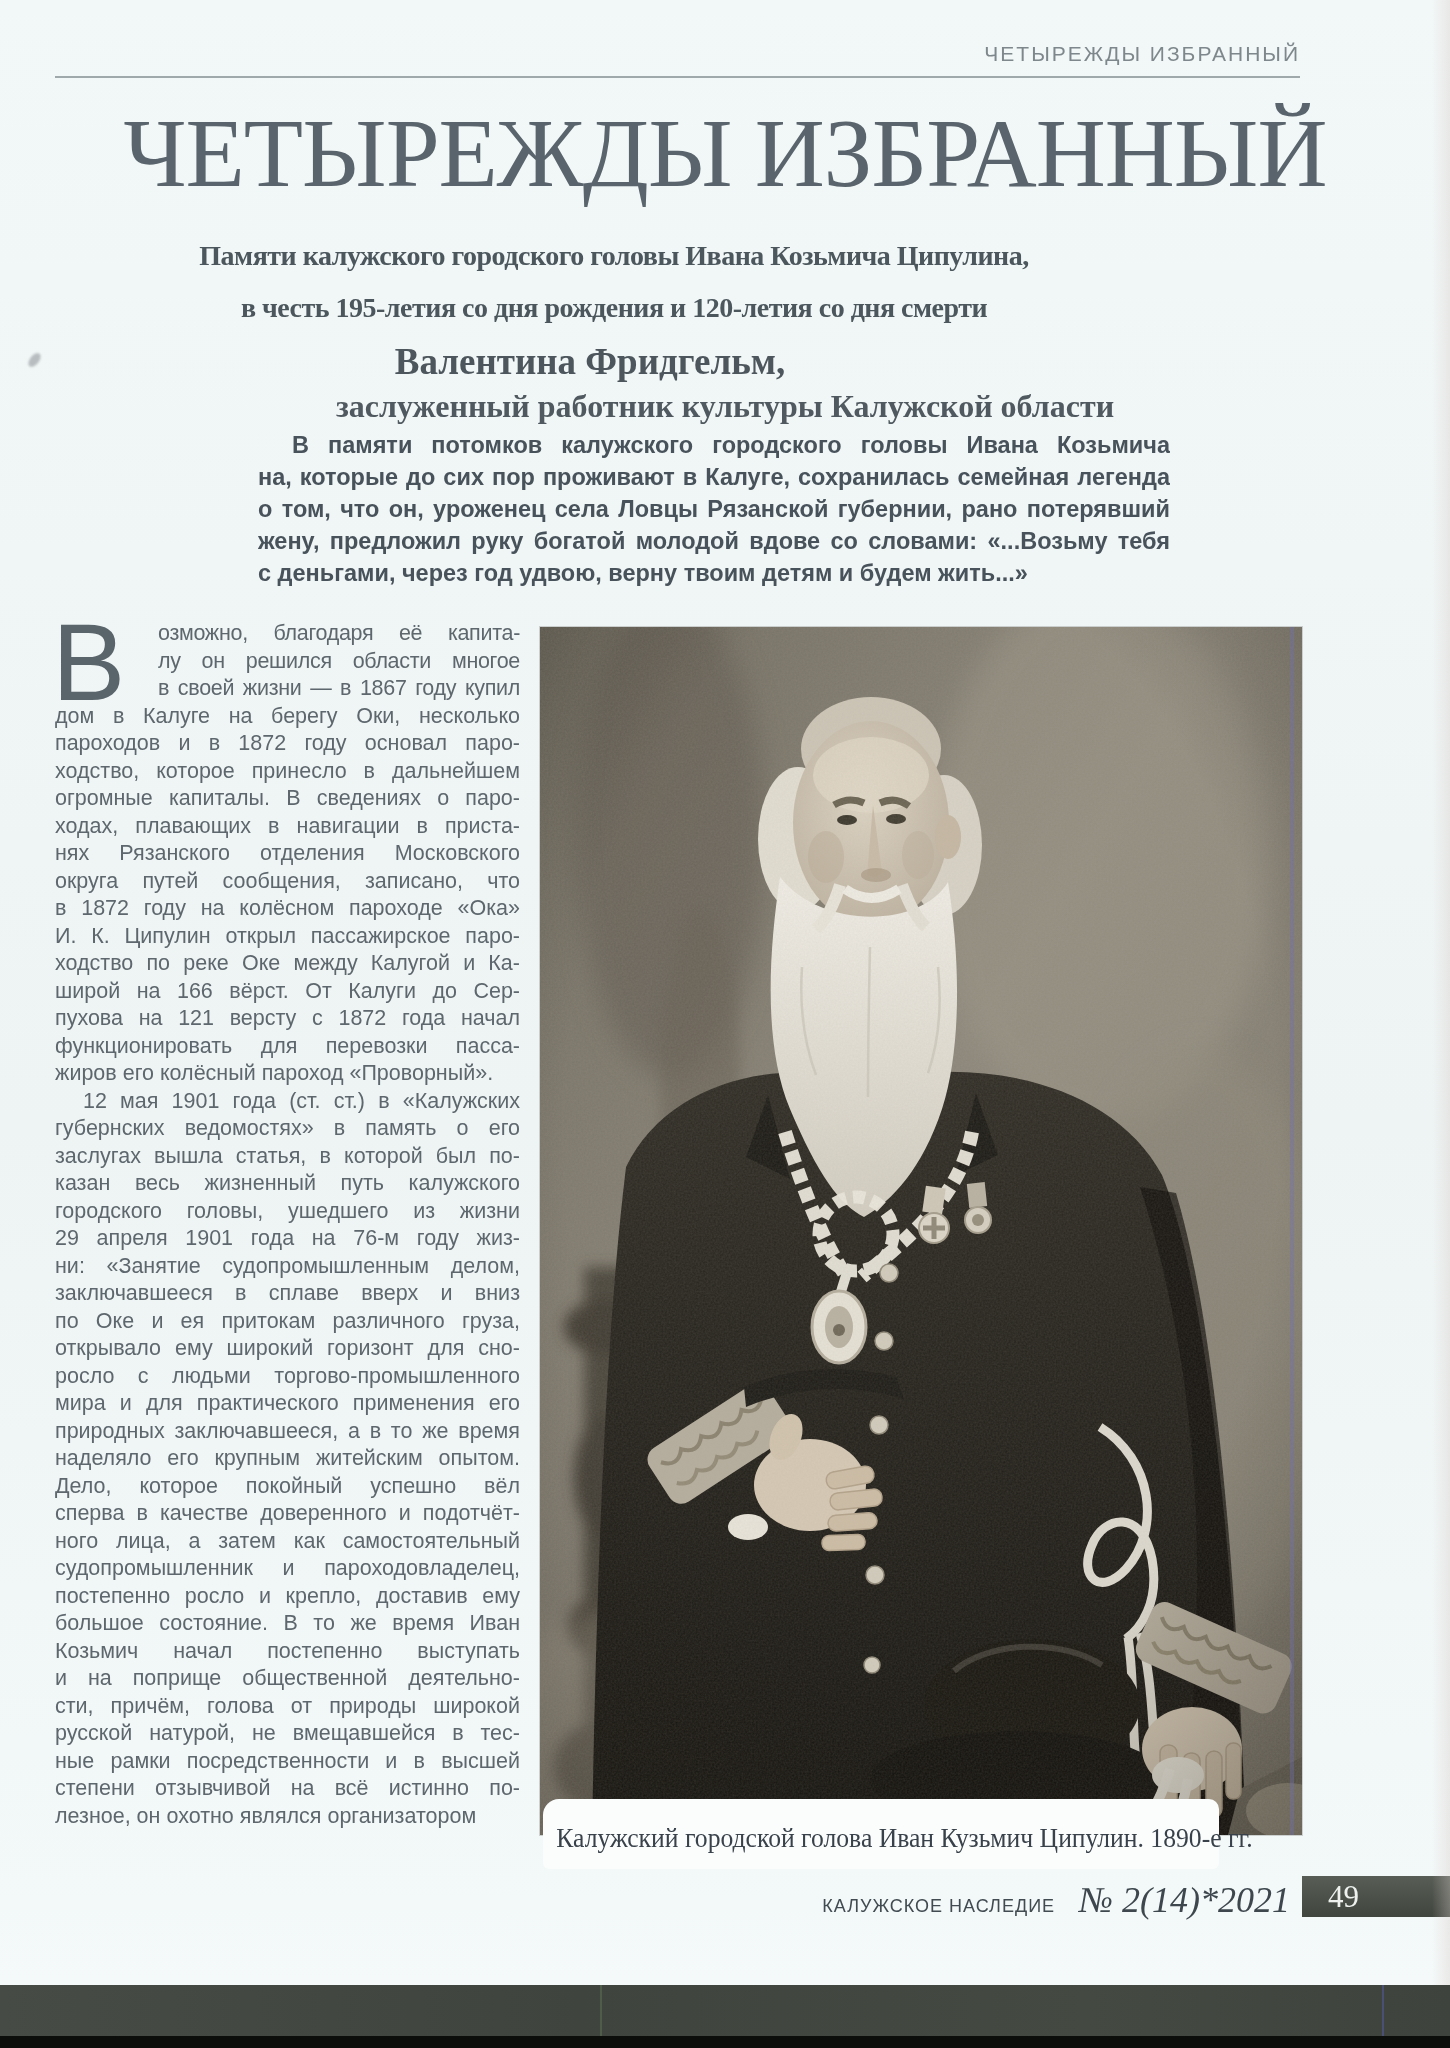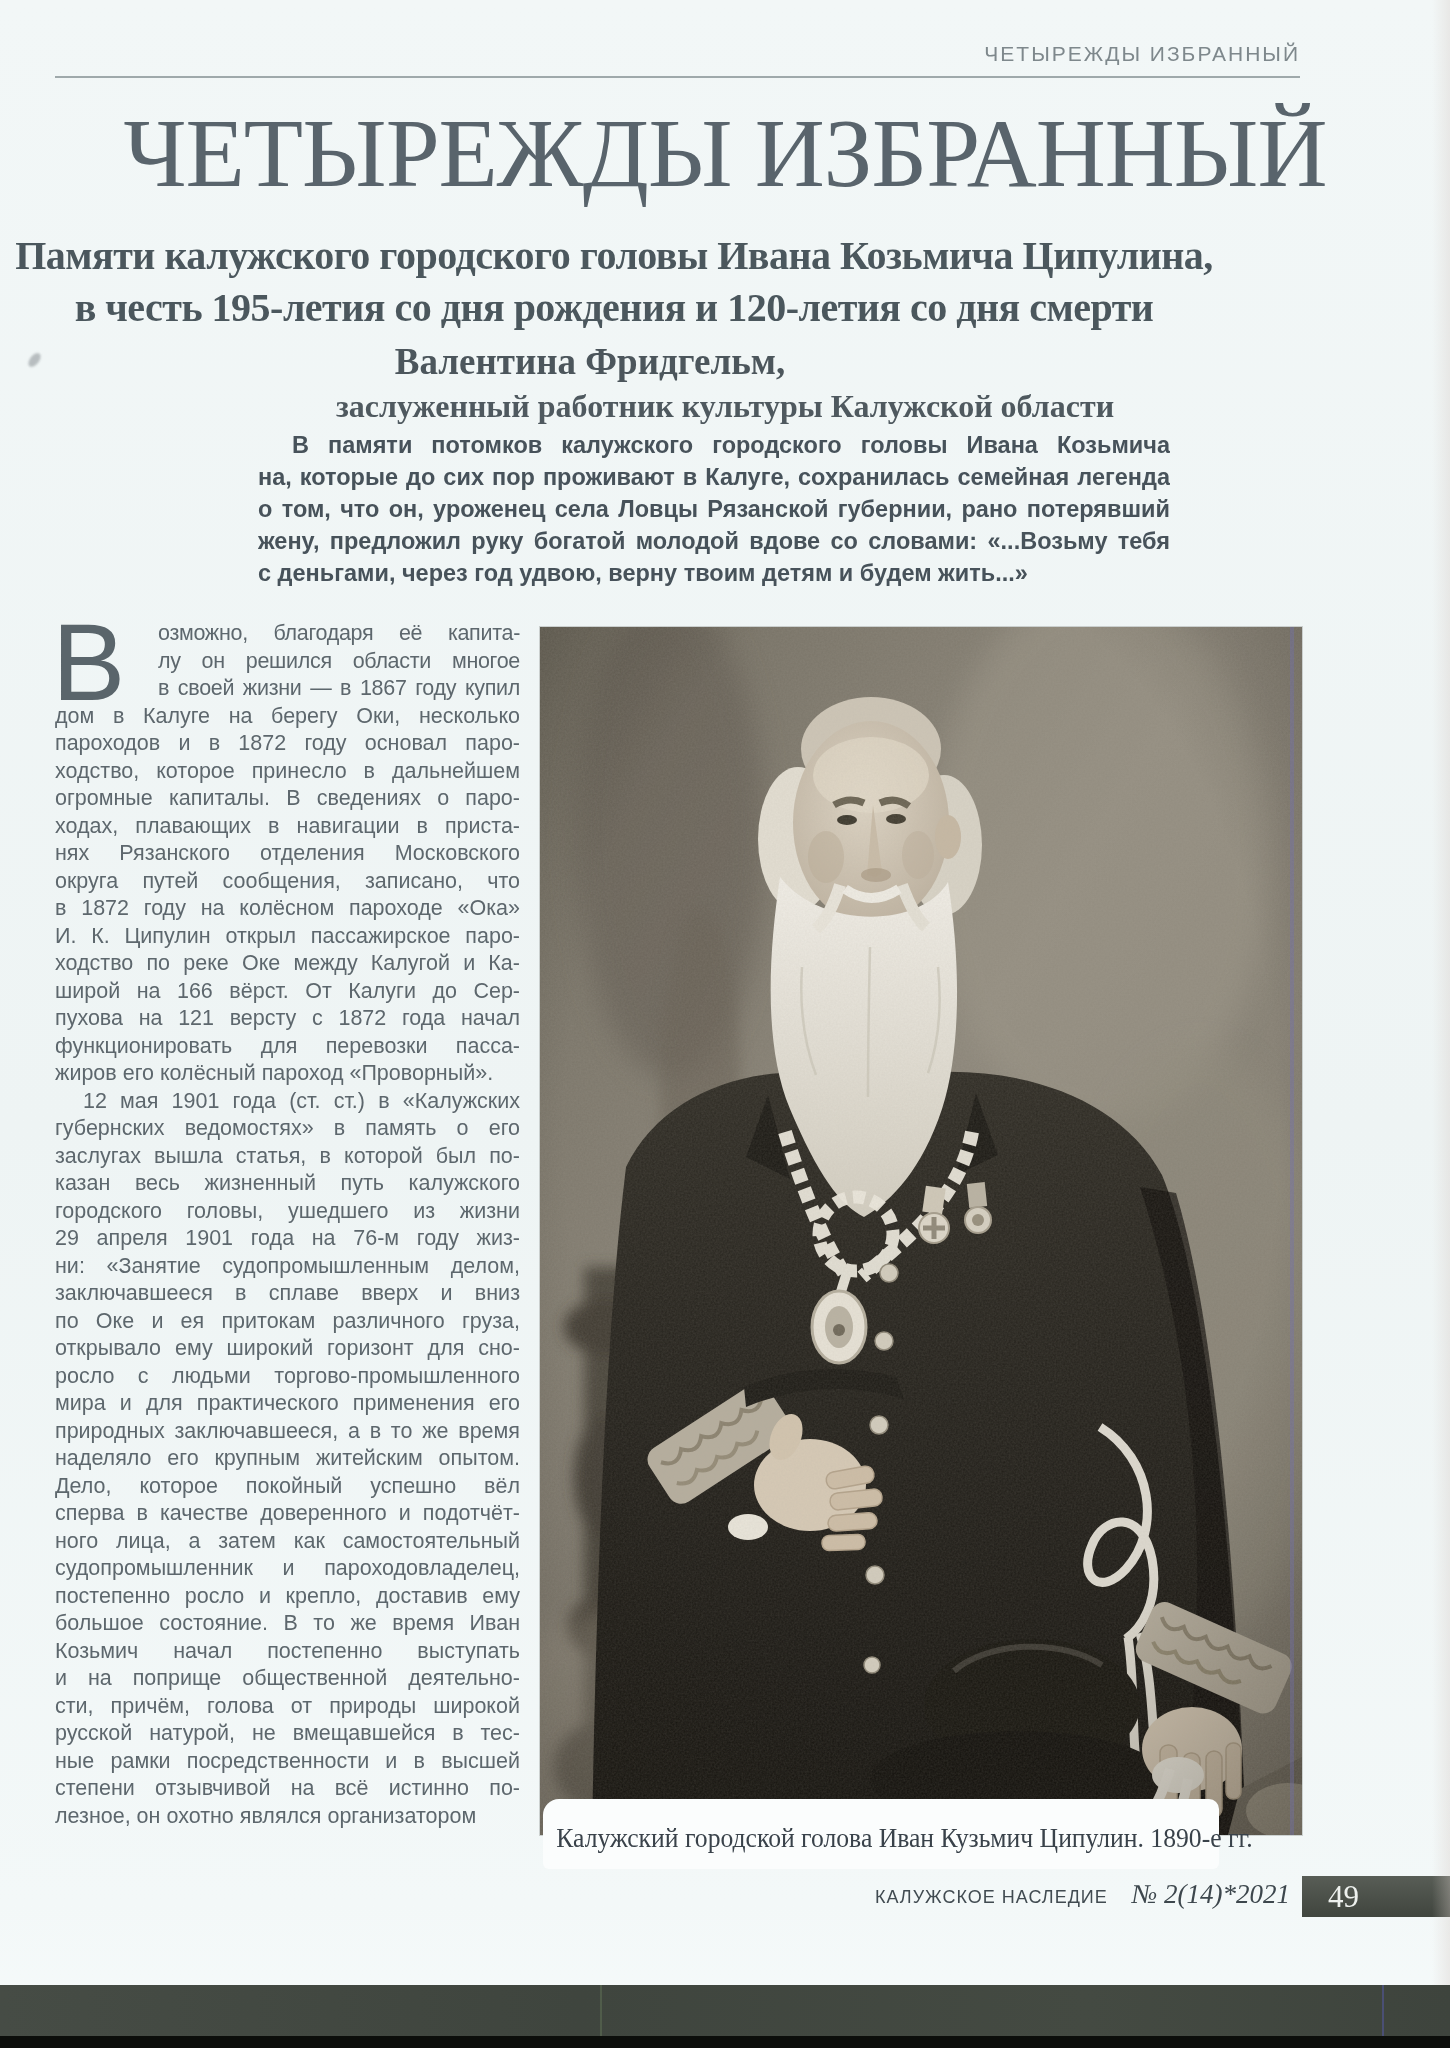--- a/index.html
+++ b/index.html
@@ -12,21 +12,21 @@
     position:absolute;top:42px;right:150px;font-size:21px;letter-spacing:2px;
     color:#7e888c;font-family:"Liberation Sans",sans-serif;
   }
   .head-rule{position:absolute;top:76px;left:55px;width:1245px;height:2px;background:#9fa9ab;}
   .article-title{
     position:absolute;top:104px;left:0;width:1450px;margin:0;text-align:center;
     font-family:"Liberation Serif",serif;font-weight:normal;font-size:97px;line-height:100px;
     color:#59646c;letter-spacing:-1px;white-space:nowrap;
   }
   .subtitle{position:absolute;top:230px;left:0;width:1228px;color:#4b575d;
-    font-family:"Liberation Serif",serif;font-weight:bold;font-size:40px;letter-spacing:-0.5px;}
+    font-family:"Liberation Serif",serif;font-weight:bold;font-size:28px;letter-spacing:-0.5px;}
   .sub-line{height:52px;line-height:52px;text-align:center;white-space:nowrap;}
   .author-name{
     position:absolute;top:340px;left:0;width:1180px;text-align:center;
     font-family:"Liberation Serif",serif;font-weight:bold;font-size:37px;color:#4c565c;
   }
   .author-title{
     position:absolute;top:388px;left:0;width:1450px;text-align:center;
     font-family:"Liberation Serif",serif;font-weight:bold;font-size:32px;color:#4f595f;
   }
   .lead{position:absolute;top:429px;left:258px;width:912px;
@@ -54,21 +54,21 @@
     background:#fbfdfd;border-radius:16px 10px 6px 6px;
   }
   .caption-text{
     padding:24px 0 0 14px;font-family:"Liberation Serif",serif;font-size:27px;color:#39424a;
     transform:scaleX(0.95);transform-origin:left center;white-space:nowrap;
   }
   .footer-line{
     position:absolute;top:1879px;left:0;width:1290px;text-align:right;white-space:nowrap;
   }
   .footer-journal{font-family:Liberation Sans, sans-serif;font-size:18px;letter-spacing:1px;color:#414b51;margin-top:8px;}
-  .footer-issue{font-family:"Liberation Serif",serif;font-style:italic;font-size:27px;color:#3d474d;margin-left:24px;margin-top:24px;}
+  .footer-issue{font-family:"Liberation Serif",serif;font-style:italic;font-size:36px;color:#3d474d;margin-left:24px;margin-top:24px;}
   .page-number-box{
     position:absolute;top:1876px;left:1302px;width:148px;height:41px;
     background:linear-gradient(180deg,#585d56,#40453e);
   }
   .page-number{
     font-family:"Liberation Serif",serif;font-size:31px;color:#eef1ee;
     padding:4px 0 0 26px;line-height:34px;
   }
   .scan-band{position:absolute;top:1985px;left:0;width:1450px;height:51px;
     background:linear-gradient(90deg,#464c45 0%,#3f453e 40%,#444a42 75%,#3e443d 100%);}

